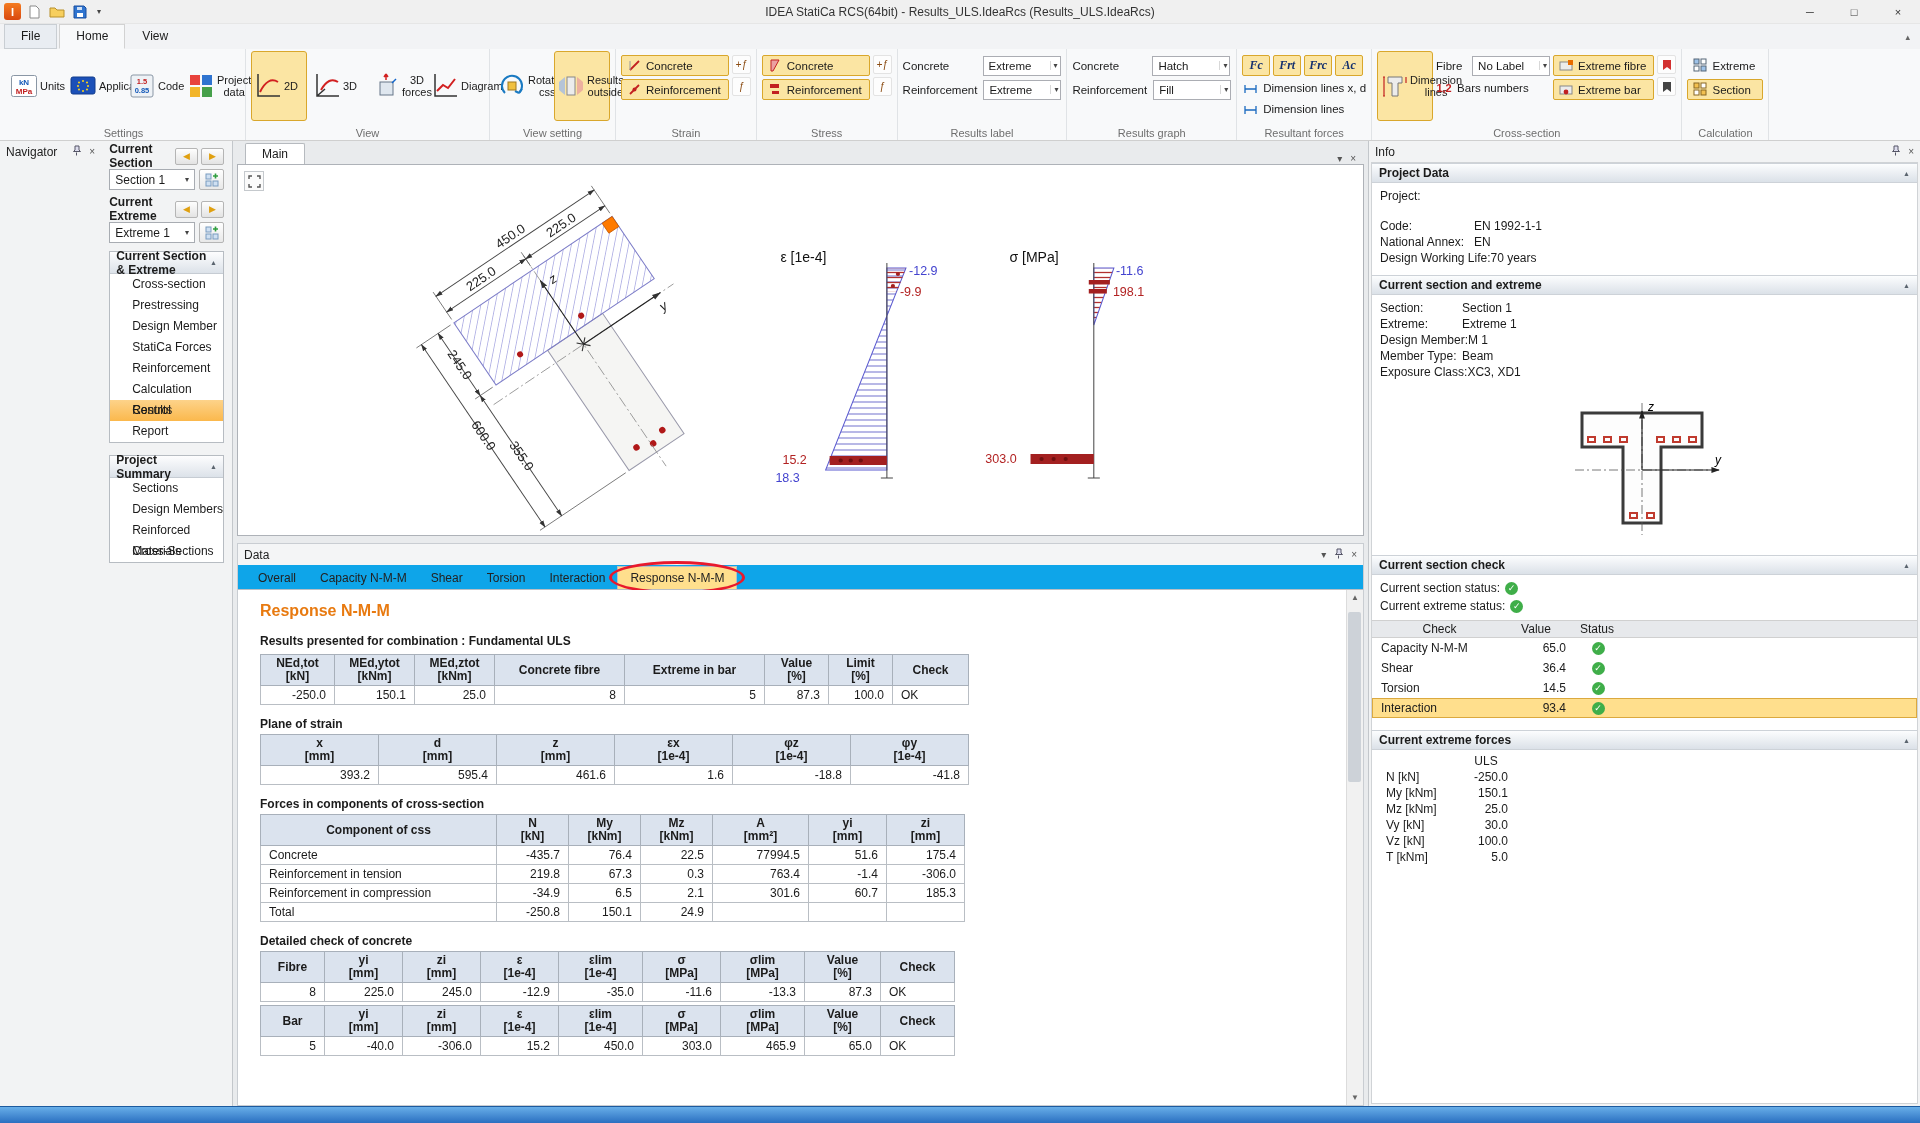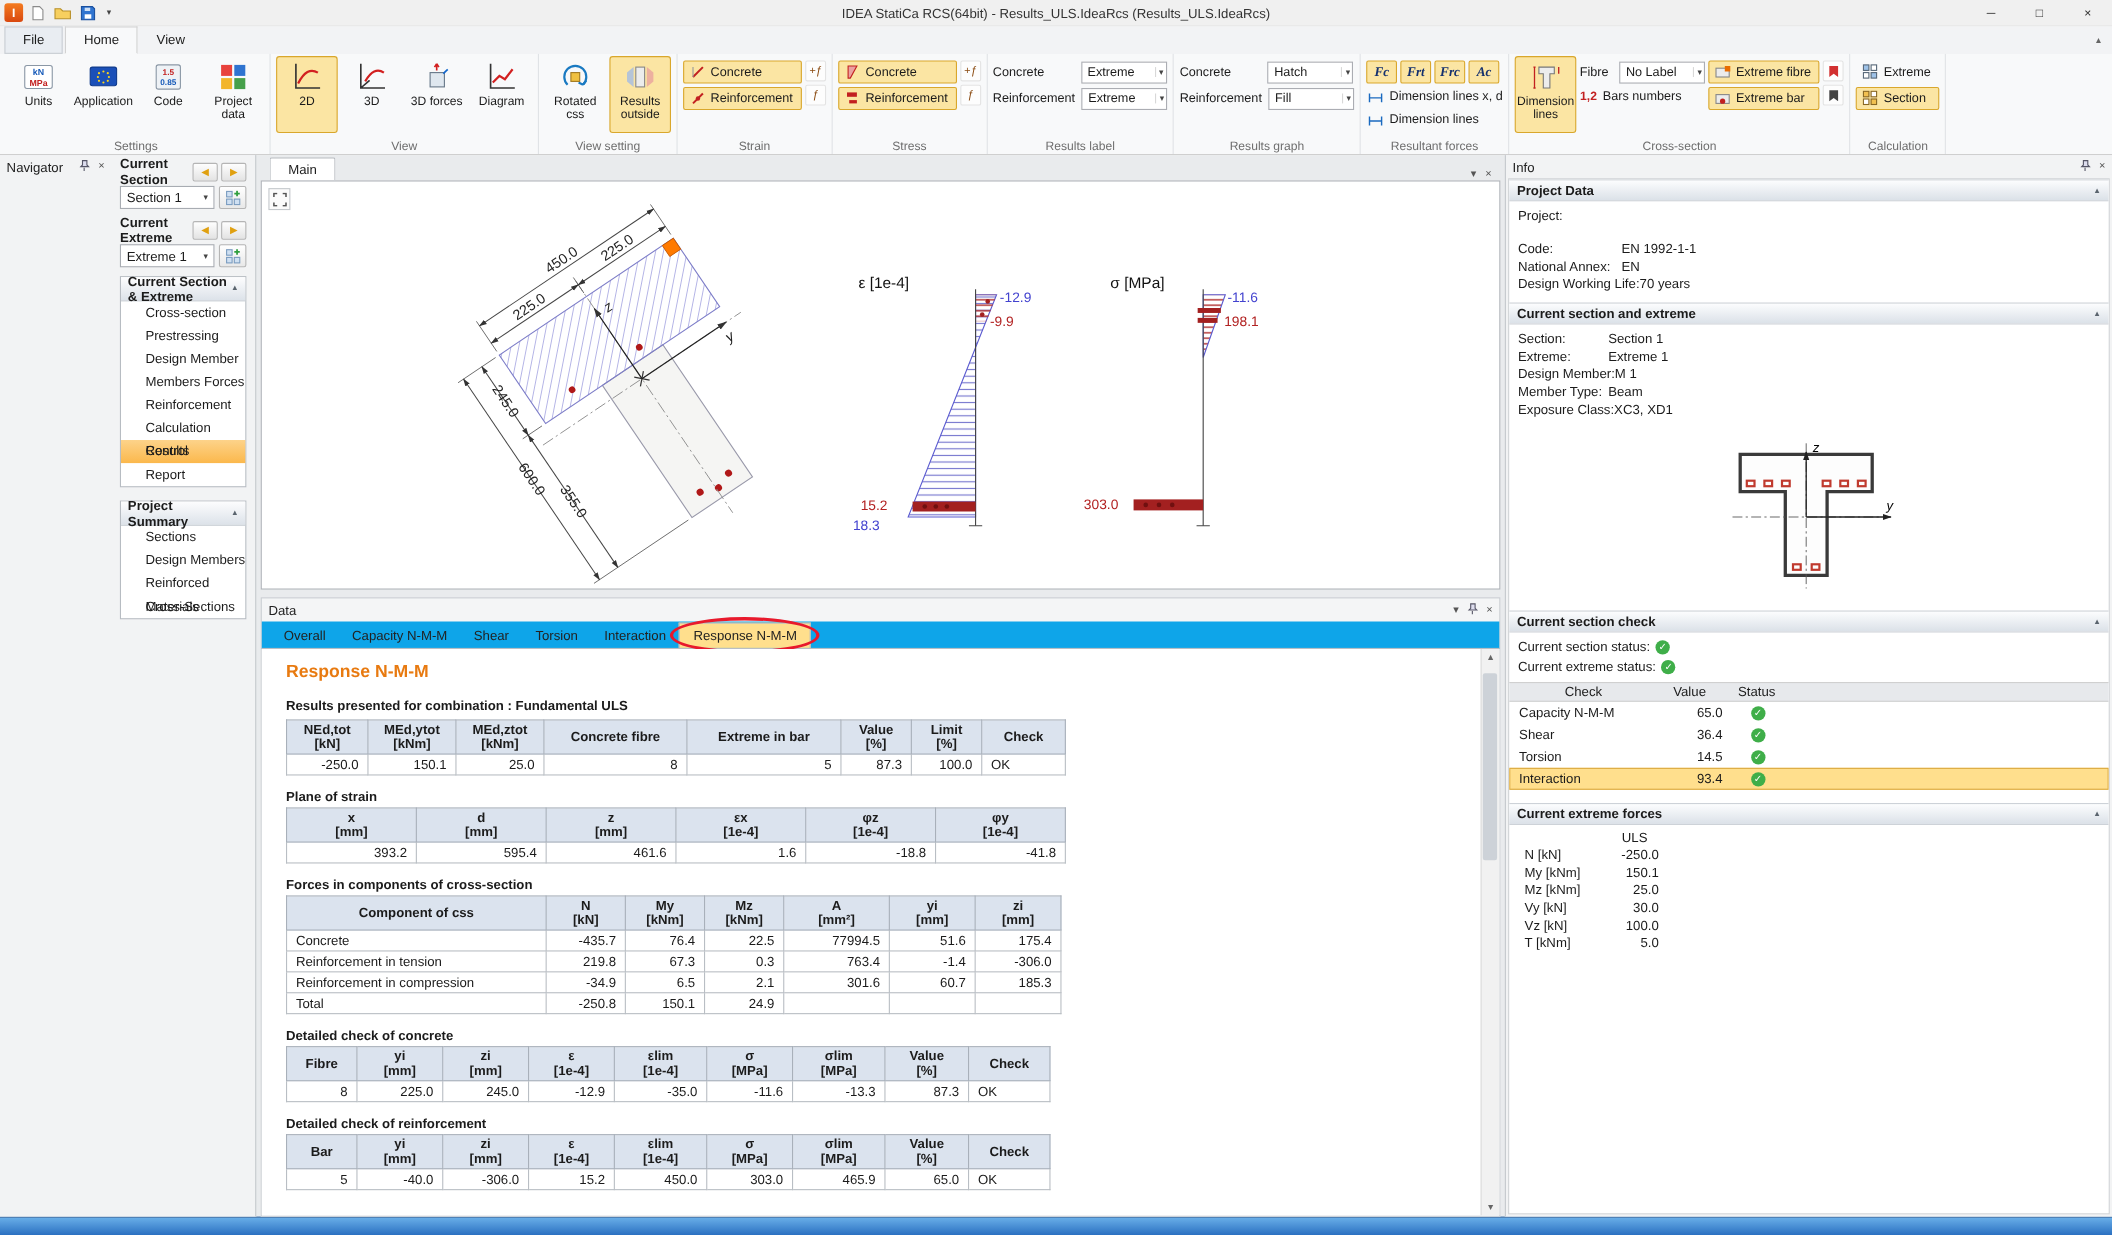--- a/index.html
+++ b/index.html
@@ -21,21 +21,21 @@
   .mtab { padding:4px 16px 5px; font-size:12px; border:1px solid transparent; }
   .mtab.file { background:#e9edf2; border-color:#c9ced3; margin-right:2px;}
   .mtab.active { background:#f8f9fa; border-color:#d2d2d2; border-bottom-color:#f8f9fa; }
   .ribbon-collapse { margin-left:auto; margin-right:10px; font-size:9px; color:#666; align-self:center;}
 
   
   .ribbon { display:flex; align-items:stretch; height:92px; background:#f8f9fa; border-bottom:1px solid #cfcfcf; padding-left:2px;}
   .rgroup { position:relative; padding:2px 5px 16px 5px; border-right:1px solid #e0e3e6; }
   .rg-items { display:flex; gap:3px; height:100%; align-items:flex-start;}
   .rg-title { position:absolute; bottom:1px; left:0; right:0; text-align:center; font-size:11px; color:#6e6e6e; white-space:nowrap;}
-  .bigbtn { width:56px; display:flex; flex-direction:column; align-items:center; gap:1px; padding:3px 1px; border:1px solid transparent; border-radius:3px; font-size:11px; text-align:center; line-height:12px; height:70px;}
+  .bigbtn { width:56px; display:flex; flex-direction:row; align-items:center; gap:1px; padding:3px 1px; border:1px solid transparent; border-radius:3px; font-size:11px; text-align:center; line-height:12px; height:70px;}
   .bigbtn.on { background:#fbe5a3; border-color:#d9a72c; }
   .bicon { width:30px; height:30px; display:flex; align-items:center; justify-content:center; flex:none;}
   .blabel { white-space:pre-line; }
   .rcol { display:flex; flex-direction:column; gap:3px; padding-top:4px;}
   .tgl { display:flex; align-items:center; gap:4px; height:21px; padding:0 7px 0 4px; border:1px solid transparent; border-radius:2px; font-size:11.5px; white-space:nowrap;}
   .tgl.on { background:#fbe5a3; border-color:#d9a72c; }
   .ic16 { width:16px; height:16px; display:inline-flex; align-items:center; justify-content:center; flex:none;}
   .sicon { width:19px; height:19px; border:1px solid #e3e3e3; border-radius:2px; background:#fdfdfd; display:flex; align-items:center; justify-content:center; font-size:10px; font-style:italic; color:#8a4a10;}
   .lrow { display:flex; align-items:center; gap:6px; height:21px; font-size:11.5px; white-space:nowrap;}
   .llab { min-width:74px; }
@@ -562,21 +562,21 @@
       </div>
 
       <div class="navbox">
         <div class="navbox-h">
           <span>Current Section &amp; Extreme</span>
           <span class="chev">▲</span>
         </div>
         <div class="nav-item">Cross-section</div>
         <div class="nav-item">Prestressing</div>
         <div class="nav-item">Design Member</div>
-        <div class="nav-item">Members Forces</div>
+        <div class="nav-item">StatiCa Forces</div>
         <div class="nav-item">Reinforcement</div>
         <div class="nav-item">Calculation Control</div>
         <div class="nav-item active">Results</div>
         <div class="nav-item">Report</div>
       </div>
 
       <div class="navbox">
         <div class="navbox-h">
           <span>Project Summary</span>
           <span class="chev">▲</span>
@@ -903,21 +903,20 @@
                 <td>245.0</td>
                 <td>-12.9</td>
                 <td>-35.0</td>
                 <td>-11.6</td>
                 <td>-13.3</td>
                 <td>87.3</td>
                 <td class="txt">OK</td>
               </tr>
             </tbody>
           </table>
-        <div class="tcap">Detailed check of reinforcement</div>
         <table class="tbl" style="table-layout: fixed;">
             <colgroup>
               <col style="width: 64px;">
               <col style="width: 78px;">
               <col style="width: 78px;">
               <col style="width: 78px;">
               <col style="width: 84px;">
               <col style="width: 78px;">
               <col style="width: 84px;">
               <col style="width: 76px;">

